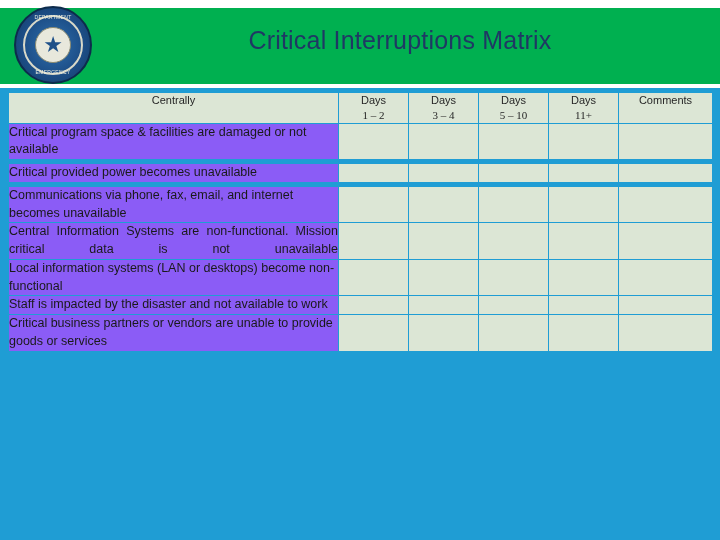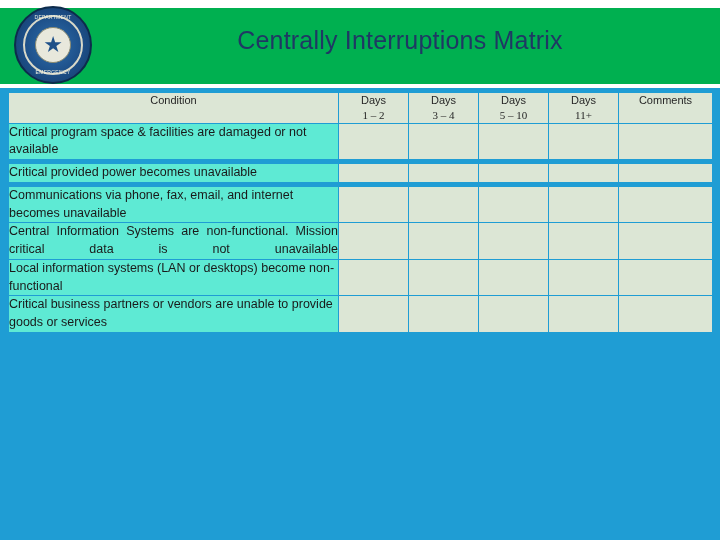--- a/index.html
+++ b/index.html
@@ -131,21 +131,21 @@
     padding: 5px 2px 6px 2px;
     line-height: 1.35;
     vertical-align: top;
     font-weight: normal;
   }
   .head-cell .l2 {
     display: block;
     font-family: Liberation Serif, serif;
   }
   .cond-cell {
-    background: #5eead4;
+    background: #8b5cf6;
     font-size: 12.5px;
     color: #1a1a1a;
     padding: 6px 6px 7px 6px;
     line-height: 1.42;
     text-align: left;
   }
   .cond-cell.justified {
     text-align: justify;
     text-align-last: justify;
   }
@@ -171,35 +171,35 @@
   <div class="header-banner"></div>
 
   <div class="seal">
     <div class="ring"></div>
     <div class="top-text">DEPARTMENT</div>
     <div class="inner"></div>
     <div class="star">★</div>
     <div class="bottom-text">EMERGENCY</div>
   </div>
 
-  <div class="header-title">Centrally Interruptions Matrix</div>
+  <div class="header-title">Critical Interruptions Matrix</div>
 
   <table class="matrix">
     <colgroup>
       <col class="col-cond">
       <col class="col-d">
       <col class="col-d">
       <col class="col-d">
       <col class="col-d">
       <col class="col-comments">
     </colgroup>
     <thead>
       <tr>
         <th class="head-cell">
-          <span>Condition</span>
+          <span>Centrally</span>
           <span class="l2"></span>
         </th>
         <th class="head-cell">
           <span>Days</span>
           <span class="l2">1 – 2</span>
         </th>
         <th class="head-cell">
           <span>Days</span>
           <span class="l2">3 – 4</span>
         </th>
@@ -276,20 +276,28 @@
 
       <tr>
         <td class="cond-cell">Local information systems (LAN or desktops) become non-functional</td>
         <td class="data-cell"></td>
         <td class="data-cell"></td>
         <td class="data-cell"></td>
         <td class="data-cell"></td>
         <td class="data-cell"></td>
       </tr>
 
+      <tr>
+        <td class="cond-cell">Staff is impacted by the disaster and not available to work</td>
+        <td class="data-cell"></td>
+        <td class="data-cell"></td>
+        <td class="data-cell"></td>
+        <td class="data-cell"></td>
+        <td class="data-cell"></td>
+      </tr>
 
       <tr>
         <td class="cond-cell">Critical business partners or vendors are unable to provide goods or services</td>
         <td class="data-cell"></td>
         <td class="data-cell"></td>
         <td class="data-cell"></td>
         <td class="data-cell"></td>
         <td class="data-cell"></td>
       </tr>
 

